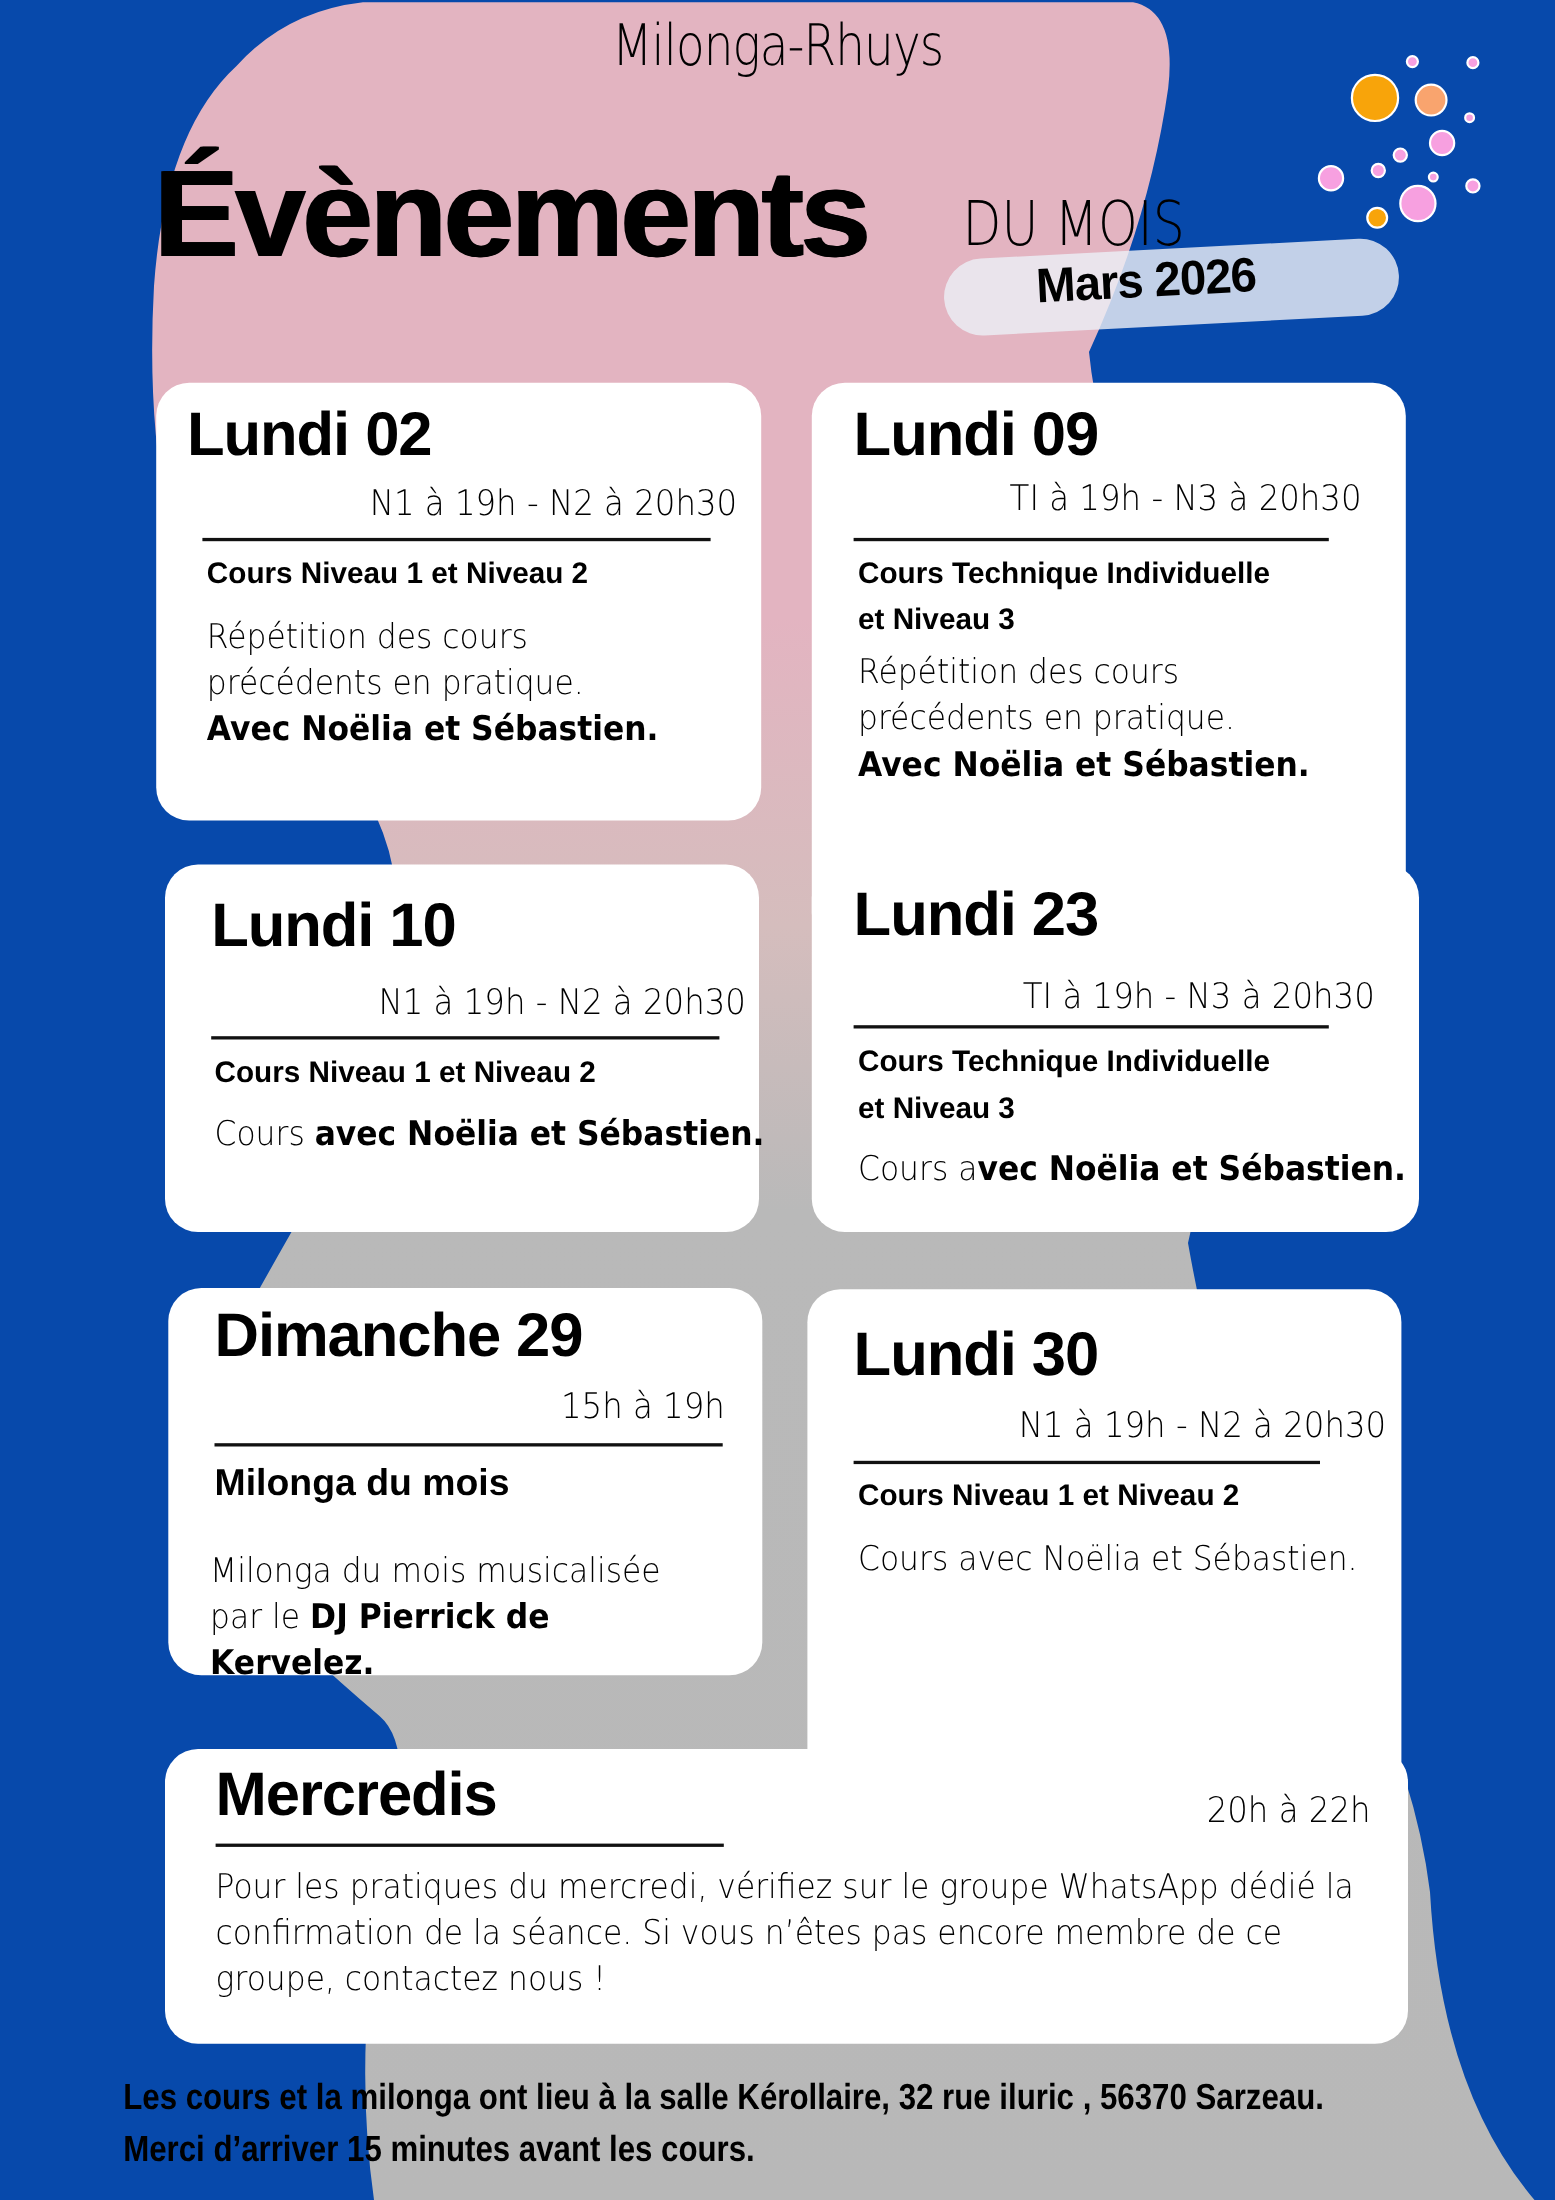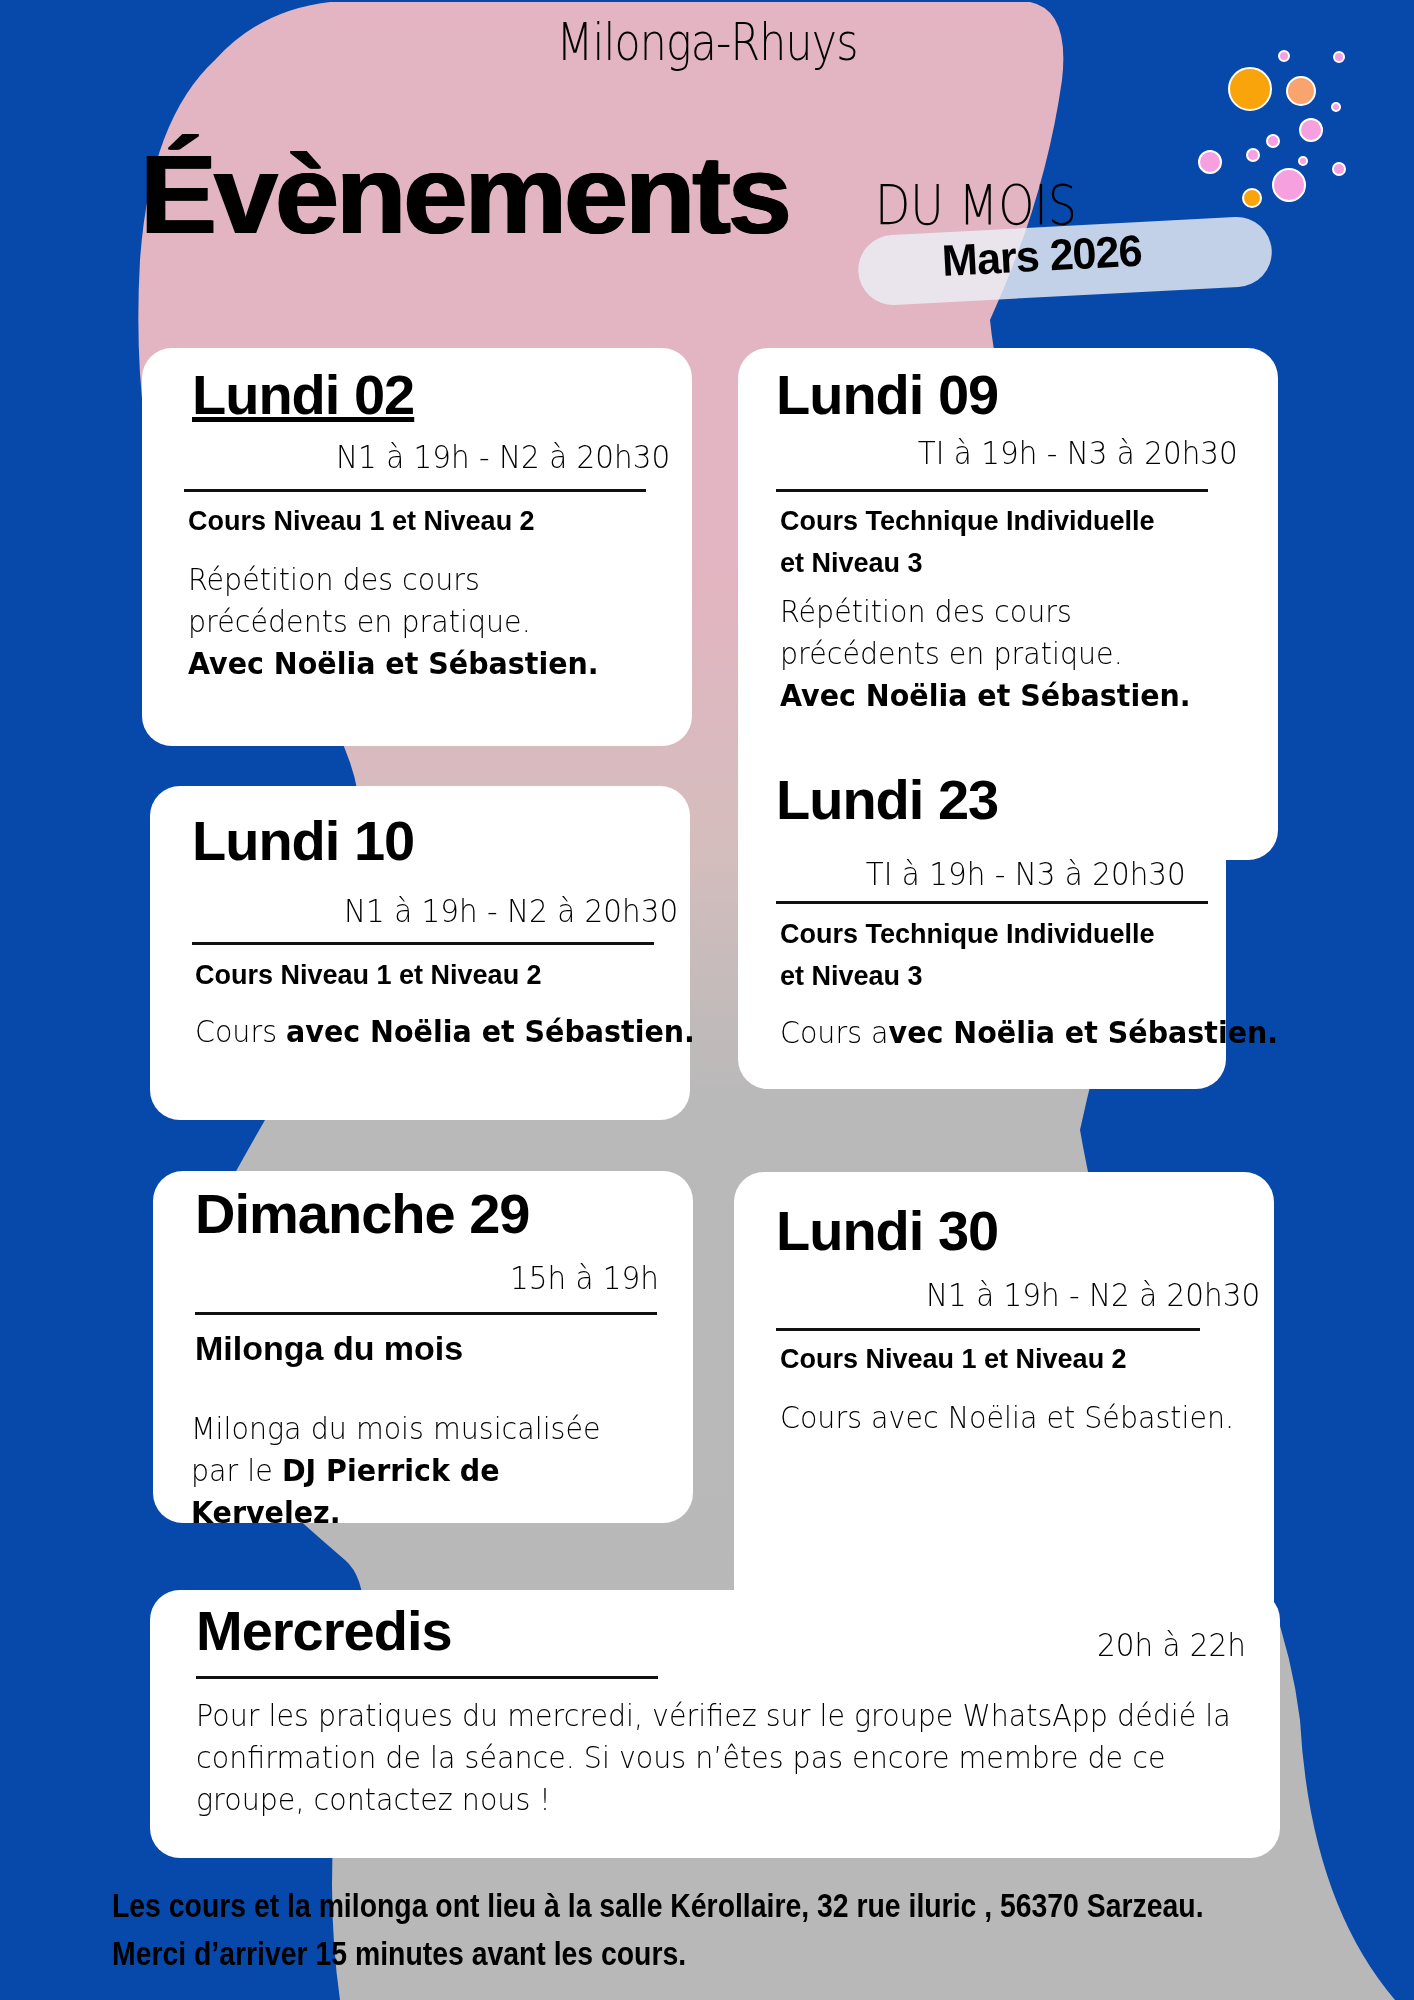--- a/index.html
+++ b/index.html
@@ -52,21 +52,21 @@
   <div class="dot" style="left:1266px;top:134px;width:14px;height:14px;background:#f7a0e0;"></div>
   <div class="dot" style="left:1198px;top:150px;width:24px;height:24px;background:#f7a0e0;"></div>
   <div class="dot" style="left:1246px;top:148px;width:14px;height:14px;background:#f7a0e0;"></div>
   <div class="dot" style="left:1298px;top:156px;width:10px;height:10px;background:#f7a0e0;"></div>
   <div class="dot" style="left:1332px;top:162px;width:14px;height:14px;background:#f7a0e0;"></div>
   <div class="dot" style="left:1272px;top:168px;width:34px;height:34px;background:#f7a0e0;"></div>
   <div class="dot" style="left:1242px;top:188px;width:20px;height:20px;background:#f8a40a;"></div>
 </div>
 
 <div class="card" style="left:142px;top:348px;width:550px;height:398px;">
-  <div class="day" style="left:50px;top:14px;text-decoration:underline;">Lundi 02</div>
+  <div class="day" style="left:28px;top:14px;">Lundi 02</div>
   <div class="time" style="right:22px;top:90px;">N1 à 19h - N2 à 20h30</div>
   <div class="rule" style="left:42px;top:141px;width:462px;"></div>
   <div class="head" style="left:46px;top:152px;">Cours Niveau 1 et Niveau 2</div>
   <div class="desc" style="left:46px;top:210px;width:450px;">
     <span>Répétition des cours précédents en pratique. </span><b>Avec Noëlia et Sébastien.</b>
   </div>
 </div>
 
 <div class="card" style="left:738px;top:348px;width:540px;height:512px;">
   <div class="day" style="left:38px;top:14px;">Lundi 09</div>
@@ -84,21 +84,21 @@
 <div class="card" style="left:150px;top:786px;width:540px;height:334px;">
   <div class="day" style="left:42px;top:22px;">Lundi 10</div>
   <div class="time" style="right:12px;top:106px;">N1 à 19h - N2 à 20h30</div>
   <div class="rule" style="left:42px;top:156px;width:462px;"></div>
   <div class="head" style="left:45px;top:168px;">Cours Niveau 1 et Niveau 2</div>
   <div class="desc" style="left:45px;top:224px;width:480px;white-space:nowrap;">
     <span>Cours </span><b>avec Noëlia et Sébastien.</b>
   </div>
 </div>
 
-<div class="card" style="left:738px;top:755px;width:488px;height:334px;">
+<div class="card" style="left:738px;top:786px;width:552px;height:334px;">
   <div class="day" style="left:38px;top:12px;">Lundi 23</div>
   <div class="time" style="right:40px;top:100px;">TI à 19h - N3 à 20h30</div>
   <div class="rule" style="left:38px;top:146px;width:432px;"></div>
   <div class="head" style="left:42px;top:158px;">
     <div>Cours Technique Individuelle</div>
     <div>et Niveau 3</div>
   </div>
   <div class="desc" style="left:42px;top:256px;width:480px;white-space:nowrap;">
     <span>Cours a</span><b>vec Noëlia et Sébastien.</b>
   </div>

